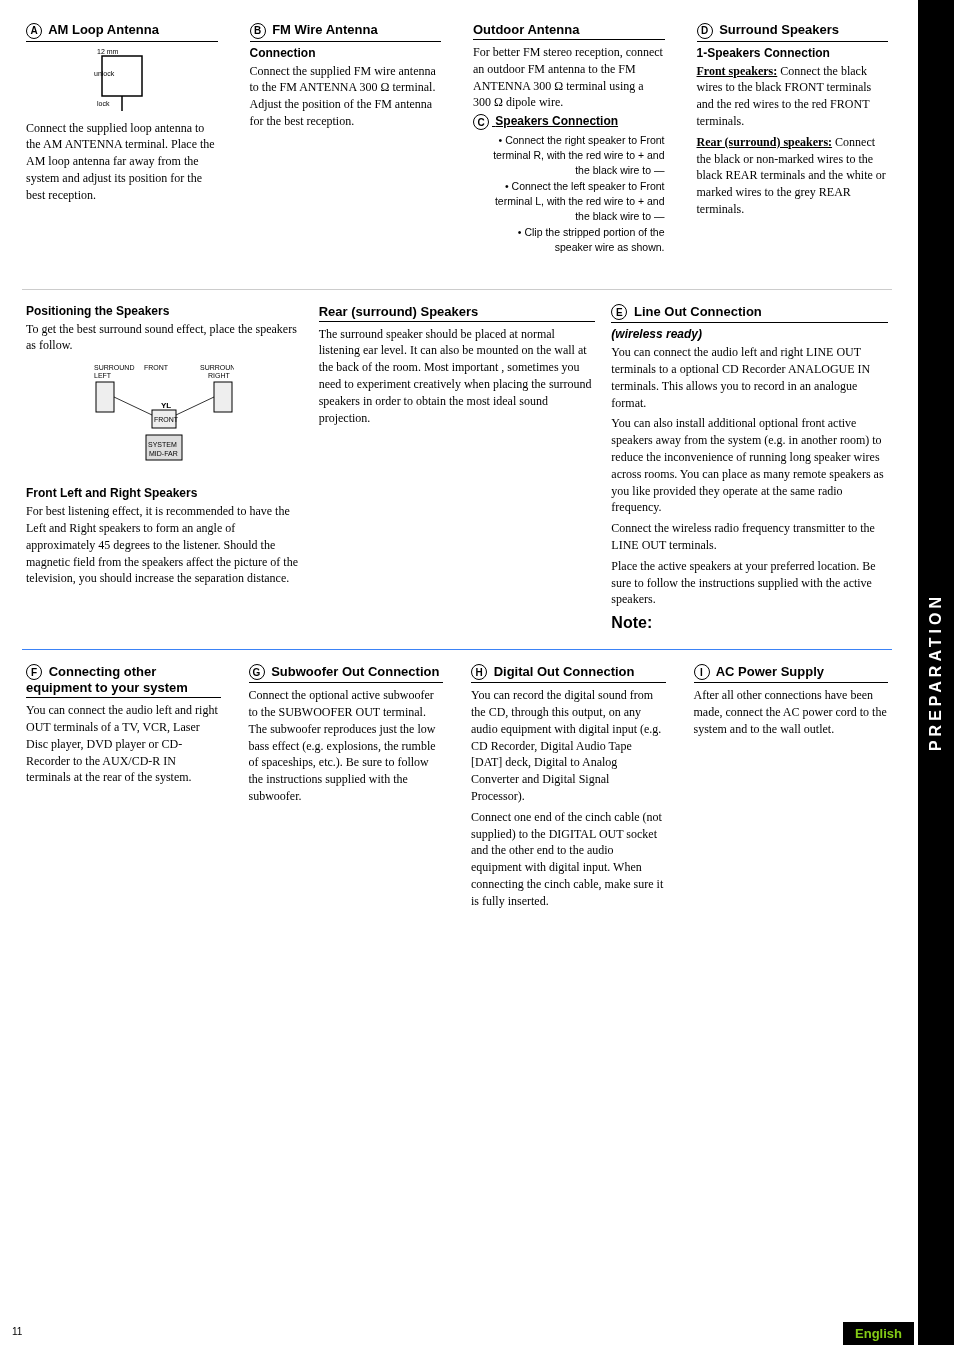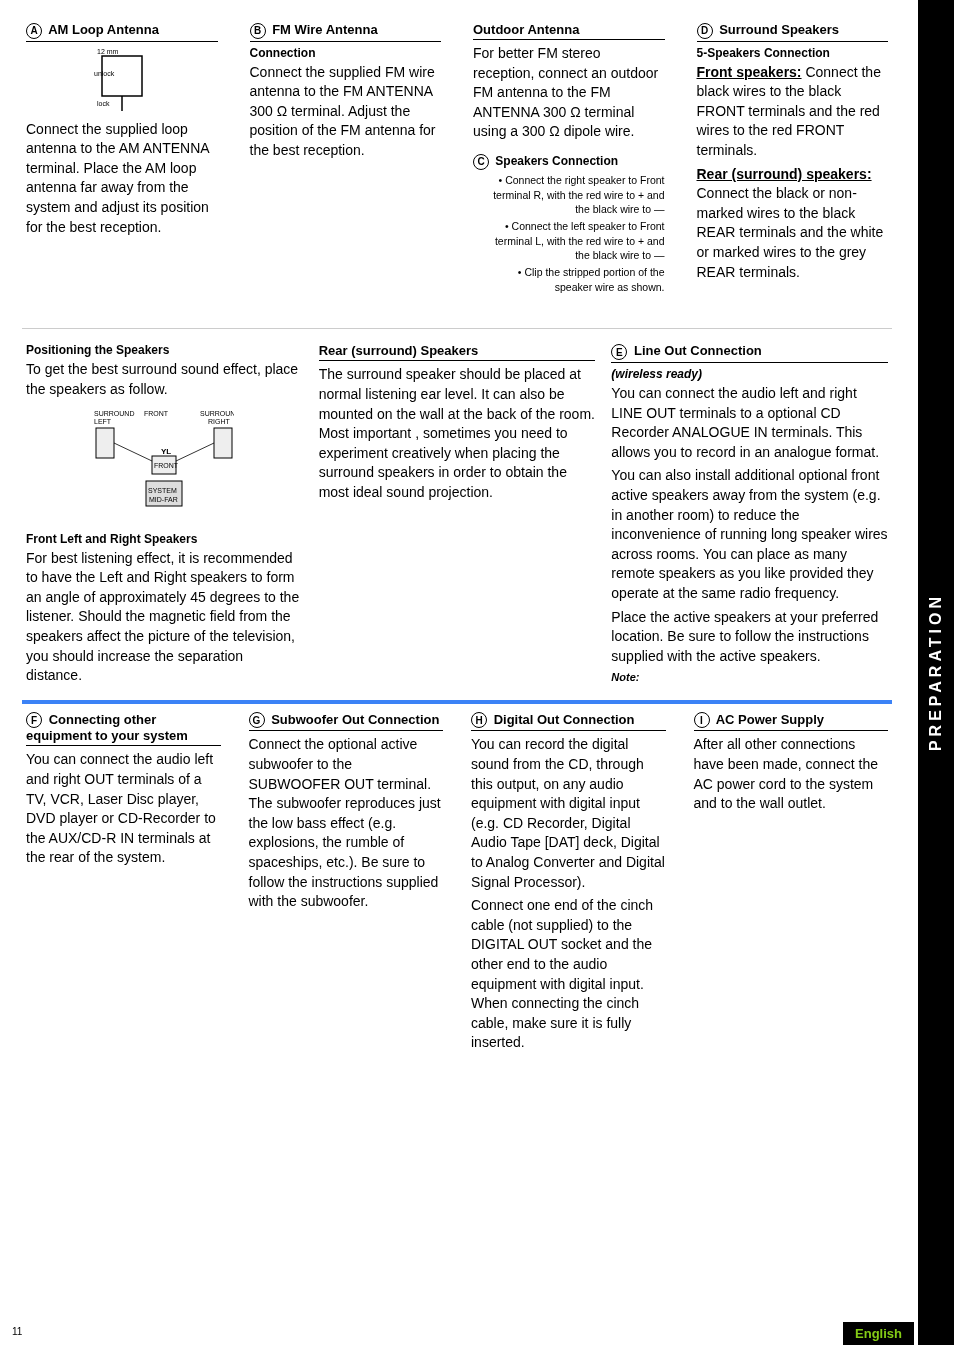--- a/index.html
+++ b/index.html
@@ -69,22 +69,23 @@
       padding-bottom: 2px;
     }
 
     .section-subtitle {
       font-size: 12px;
       font-weight: bold;
       margin-bottom: 3px;
     }
 
     .section-text {
-      font-size: 14px;
+      font-size: 12px;
       line-height: 1.4;
+      font-family: Liberation Serif, serif;
     }
 
     
     .circle-label {
       display: inline-flex;
       align-items: center;
       justify-content: center;
       width: 16px;
       height: 16px;
       border: 1.5px solid #000;
@@ -109,22 +110,22 @@
     }
     .bullet-list li::before {
       content: "• ";
     }
 
     
     .mid-section {
       display: grid;
       grid-template-columns: 1fr 1fr 1fr;
       gap: 8px;
-      margin-bottom: 4px;
-      border-bottom: 4px solid #3b82f6;
+      margin-bottom: 10px;
+      border-bottom: 1px solid #3b82f6;
       padding-bottom: 10px;
     }
 
     
     .bottom-section {
       display: grid;
       grid-template-columns: 1fr 1fr 1fr 1fr;
       gap: 20px;
     }
 
@@ -157,22 +158,21 @@
       bottom: 0;
       right: 40px;
       background: #000;
       color: #84cc16;
       padding: 4px 12px;
       font-size: 13px;
       font-weight: bold;
     }
 
     .note-text {
-      font-size: 11px;
-      font-style: italic;
+      font-size: 16px;
       line-height: 1.4;
       margin-top: 4px;
     }
 
     .bold {
       font-weight: bold;
     }
 
     .underline {
       text-decoration: underline;
@@ -217,37 +217,37 @@
         </div>
         <div class="section-subtitle bold">Connection</div>
         <div class="section-text">Connect the supplied FM wire antenna to the FM ANTENNA 300 Ω terminal. Adjust the position of the FM antenna for the best reception.</div>
       </div>
 
       <div class="col-section">
         <div class="section-title bold">
           <span>Outdoor Antenna</span>
         </div>
         <div class="section-text">For better FM stereo reception, connect an outdoor FM antenna to the FM ANTENNA 300 Ω terminal using a 300 Ω dipole wire.</div>
-        <div class="section-subtitle bold" style="margin-top:12px;">
+        <div class="section-subtitle bold" style="margin-top:3px;text-decoration:underline;">
           <span class="circle-label">C</span>
           <span>Speakers Connection</span>
         </div>
         <ul class="bullet-list">
           <li>Connect the right speaker to Front terminal R, with the red wire to + and the black wire to —</li>
           <li>Connect the left speaker to Front terminal L, with the red wire to + and the black wire to —</li>
           <li>Clip the stripped portion of the speaker wire as shown.</li>
         </ul>
       </div>
 
       <div class="col-section">
         <div class="section-title">
           <span class="circle-label">D</span>
           <span>Surround Speakers</span>
         </div>
-        <div class="section-subtitle bold">5-Speakers Connection</div>
+        <div class="section-subtitle bold">1-Speakers Connection</div>
         <div class="section-text">
           <span class="bold underline">Front speakers:</span>
           <span>Connect the black wires to the black FRONT terminals and the red wires to the red FRONT terminals.</span>
         </div>
         <div class="section-text" style="margin-top:4px;">
           <span class="bold underline">Rear (surround) speakers:</span>
           <span>Connect the black or non-marked wires to the black REAR terminals and the white or marked wires to the grey REAR terminals.</span>
         </div>
       </div>
     </div>
@@ -296,20 +296,21 @@
       </div>
 
       <div class="col-section">
         <div class="section-title">
           <span class="circle-label">E</span>
           <span>Line Out Connection</span>
         </div>
         <div class="section-subtitle bold" style="font-style:italic;">(wireless ready)</div>
         <div class="section-text">You can connect the audio left and right LINE OUT terminals to a optional CD Recorder ANALOGUE IN terminals. This allows you to record in an analogue format.</div>
         <div class="section-text" style="margin-top:4px;">You can also install additional optional front active speakers away from the system (e.g. in another room) to reduce the inconvenience of running long speaker wires across rooms. You can place as many remote speakers as you like provided they operate at the same radio frequency.</div>
+        <div class="section-text" style="margin-top:4px;">Connect the wireless radio frequency transmitter to the LINE OUT terminals.</div>
         <div class="section-text" style="margin-top:4px;">Place the active speakers at your preferred location. Be sure to follow the instructions supplied with the active speakers.</div>
         <div class="note-text">
           <span class="bold">Note:</span>
         </div>
       </div>
     </div>
 
     <div class="bottom-section">
 
       <div class="col-section">

